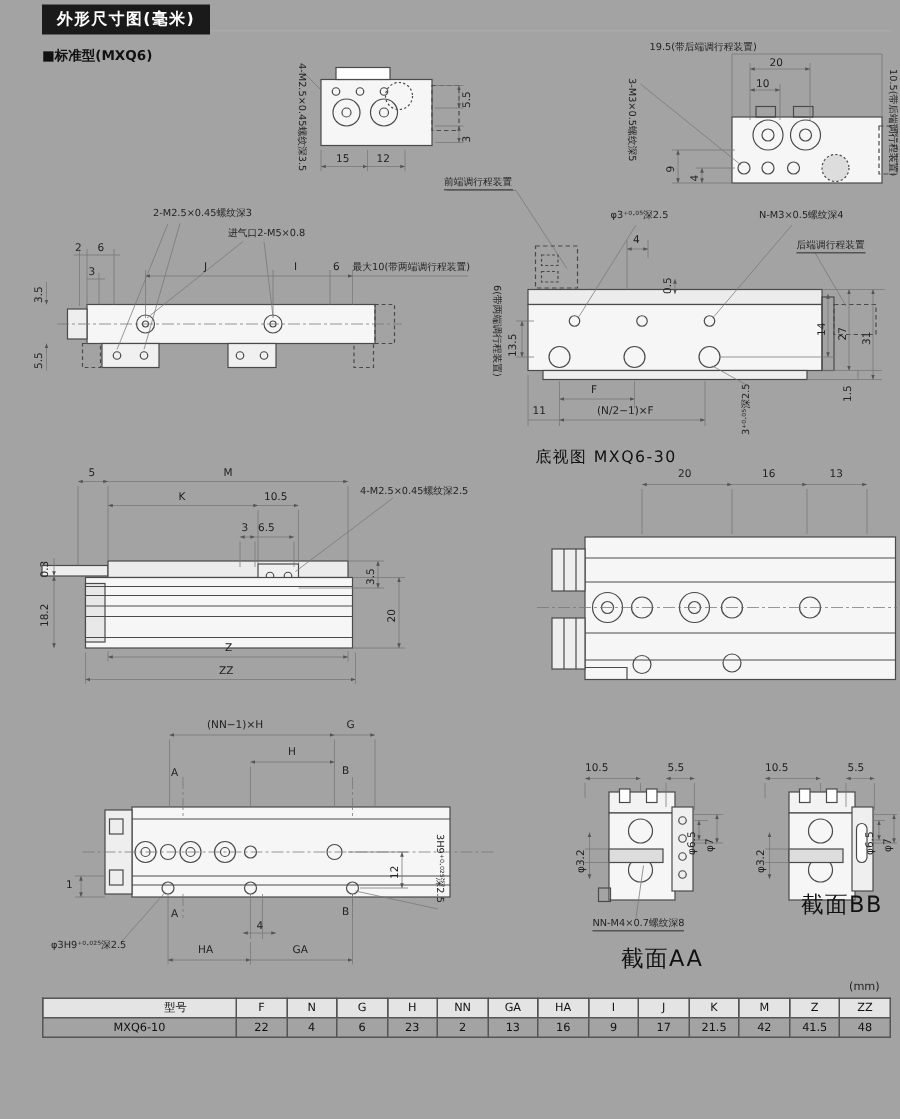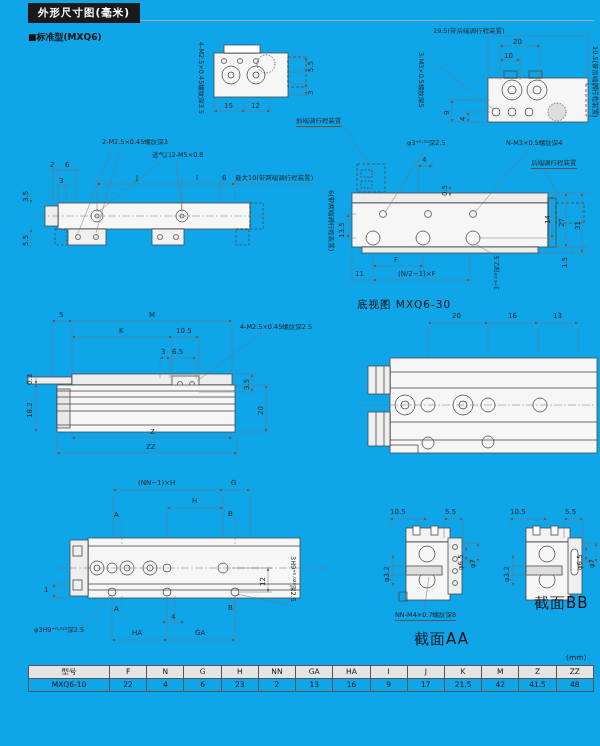--- a/index.html
+++ b/index.html
@@ -1,36 +1,36 @@
 <!DOCTYPE html>
 <html><head>
 <meta charset="utf-8">
 <style>
   html,body{margin:0;padding:0;background:#fff;}
-  #page{position:relative;width:600px;height:746px;background:#0ea5e9;
+  #page{position:relative;width:600px;height:746px;background:#a3a3a3;
         font-family:"DejaVu Sans",sans-serif;overflow:hidden;}
   #title-box{position:absolute;left:28px;top:3px;background:#1a1a1a;color:#fff;
         font-size:10.5px;font-weight:bold;padding:3px 10px;letter-spacing:1px;z-index:3;}
   #title-rule{position:absolute;left:28px;top:20px;width:566px;height:1px;background:#aaa;}
   #subtitle{position:absolute;left:28px;top:31px;font-size:9px;font-weight:bold;color:#111;}
   #bv-title{position:absolute;left:357px;top:298px;font-size:10.5px;color:#111;letter-spacing:1px;}
   #unit-note{position:absolute;left:566px;top:653px;font-size:7.5px;color:#222;}
   .lbl{position:absolute;font-size:6.5px;line-height:1;color:#222;white-space:nowrap;z-index:2;}
   .dim{font-size:7px;}
   .r90{transform:rotate(90deg);transform-origin:0 0;}
   .r270{transform:rotate(-90deg);transform-origin:0 0;}
   .ul{border-bottom:0.5px solid #555;padding-bottom:1px;}
   .cap{font-size:15px;color:#111;letter-spacing:1px;}
   svg{position:absolute;left:0;top:0;z-index:1;}
   #dims-table{position:absolute;left:28px;top:665px;width:566px;border-collapse:collapse;
         font-size:7.5px;color:#111;table-layout:fixed;z-index:2;}
   #dims-table th,#dims-table td{border:0.5px solid #555;text-align:center;padding:0;
         height:12px;line-height:12px;font-weight:normal;overflow:hidden;}
   #dims-table th{background:#e4e4e4;}
-  #dims-table .c0{width:80px;}
+  #dims-table .c0{width:80px;padding-left:48px;}
 </style>
 </head>
 <body>
 
 <div id="page">
 
   <div id="title-box">外形尺寸图(毫米)</div>
   <div id="title-rule"></div>
   <div id="subtitle">■标准型(MXQ6)</div>
   <div id="bv-title">底视图 MXQ6-30</div>

